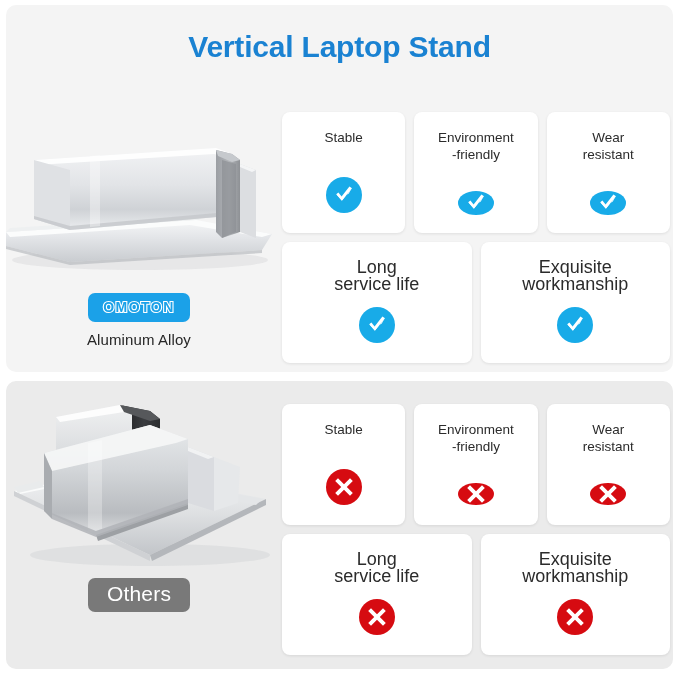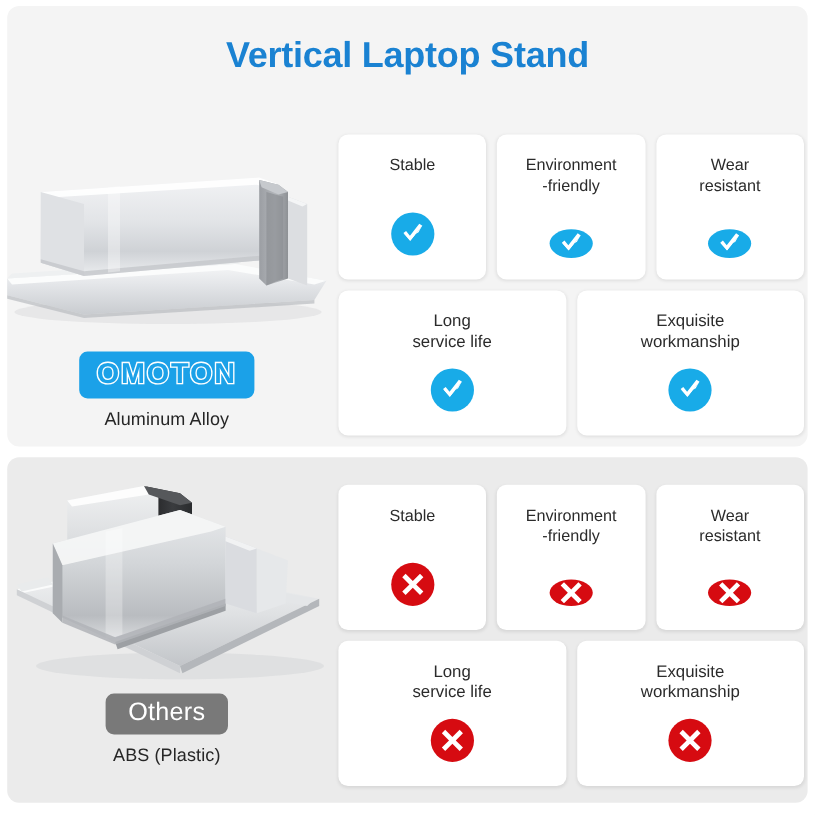--- a/index.html
+++ b/index.html
@@ -74,21 +74,21 @@
   .badge {
     display: inline-block;
     border-radius: 7px;
     box-sizing: border-box;
   }
   .badge-omoton {
     background: #1ba1e8;
     padding: 5px 15px 6px 15px;
   }
   .badge-omoton .badge-text {
-    font-size: 24px;
+    font-size: 14px;
     font-weight: bold;
     letter-spacing: 1.5px;
     color: #1ba1e8;
     -webkit-text-stroke: 2.2px #ffffff;
     paint-order: stroke fill;
   }
   .badge-others {
     background: #797979;
     padding: 4px 19px 6px 19px;
   }
@@ -131,21 +131,21 @@
   .card-3 { width: 123.3px; gap: 28px; }
   .card-2 { width: 189.5px; }
 
   .card-label {
     font-size: 13.5px;
     line-height: 17px;
     color: #2b2b2b;
     text-align: center;
     white-space: pre-line;
   }
-  .card-2 .card-label { font-size: 14px; }
+  .card-2 .card-label { font-size: 18px; }
 
   .mark {
     margin-top: auto;
     margin-bottom: 20px;
     width: 36px;
     height: 36px;
     border-radius: 50%;
     display: flex;
     align-items: center;
     justify-content: center;
@@ -332,21 +332,20 @@
       <path d="M188 52 L214 62 L214 116 L188 108 Z" fill="#dadce0"></path>
       <path d="M188 52 L214 62 L208 64 L188 56 Z" fill="#f1f2f3"></path>
       <path d="M214 62 L240 72 L238 108 L214 116 Z" fill="#e6e8ea"></path>
     </svg>
   </div>
 
   <div class="brand-block brand-bottom">
     <span class="badge badge-others">
       <span class="badge-text">Others</span>
     </span>
-    <div class="material-label">ABS (Plastic)</div>
   </div>
 
   <div class="grid grid-bottom-r1">
     <div class="card card-3">
       <div class="card-label">Stable</div>
       <div class="mark mark-cross">
         <svg width="22" height="22" viewBox="0 0 22 22">
             <path d="M5 2.2 L11 8.2 L17 2.2 L19.8 5 L13.8 11 L19.8 17 L17 19.8 L11 13.8 L5 19.8 L2.2 17 L8.2 11 L2.2 5 Z" fill="#ffffff"></path>
           </svg>
       </div>

